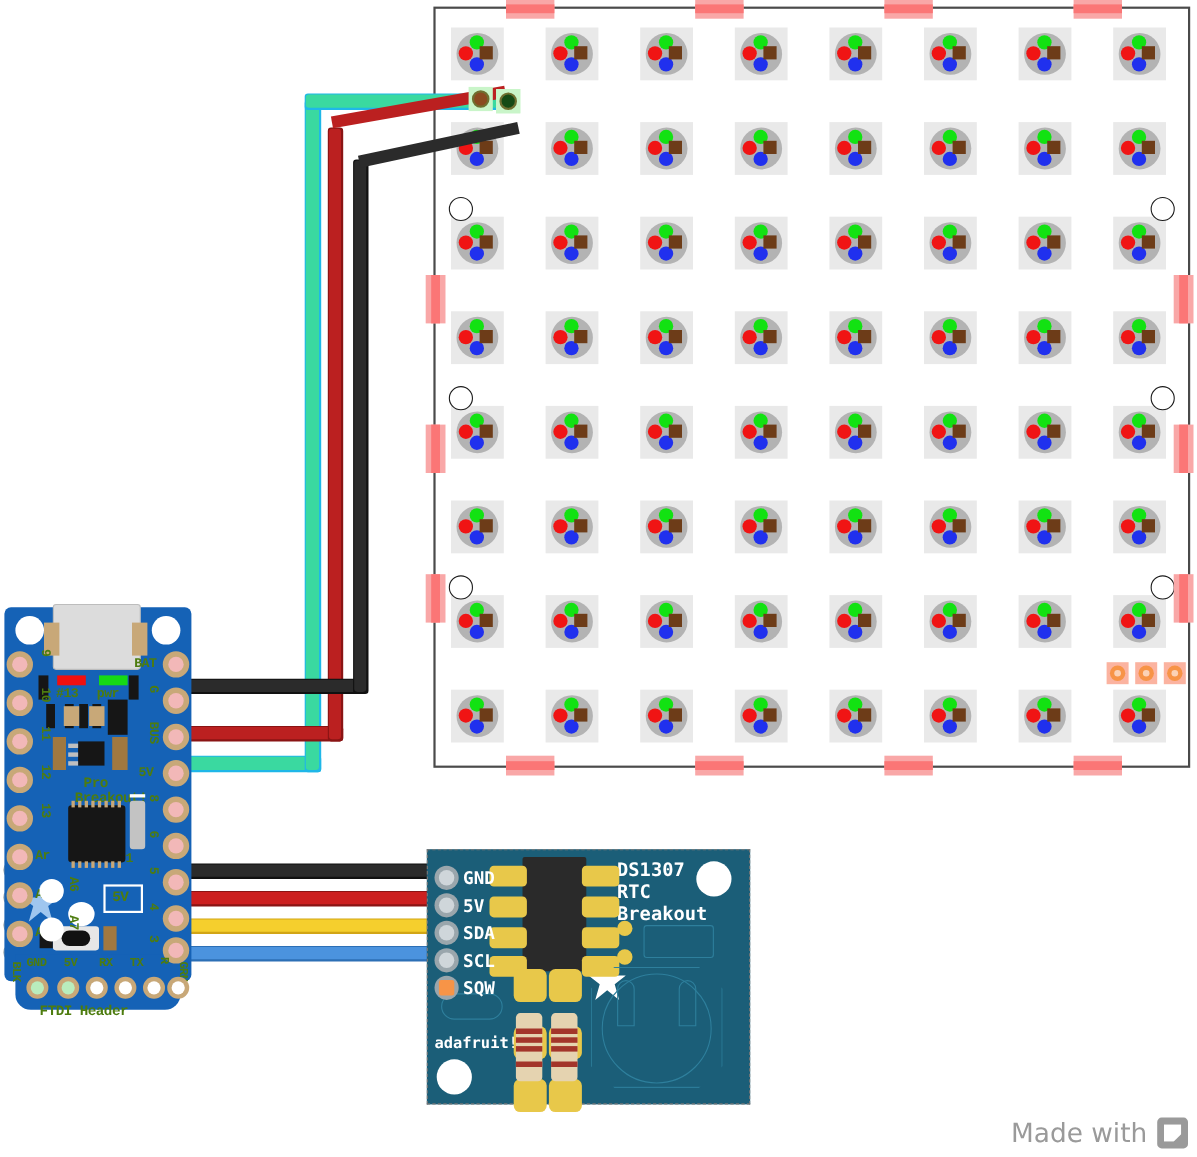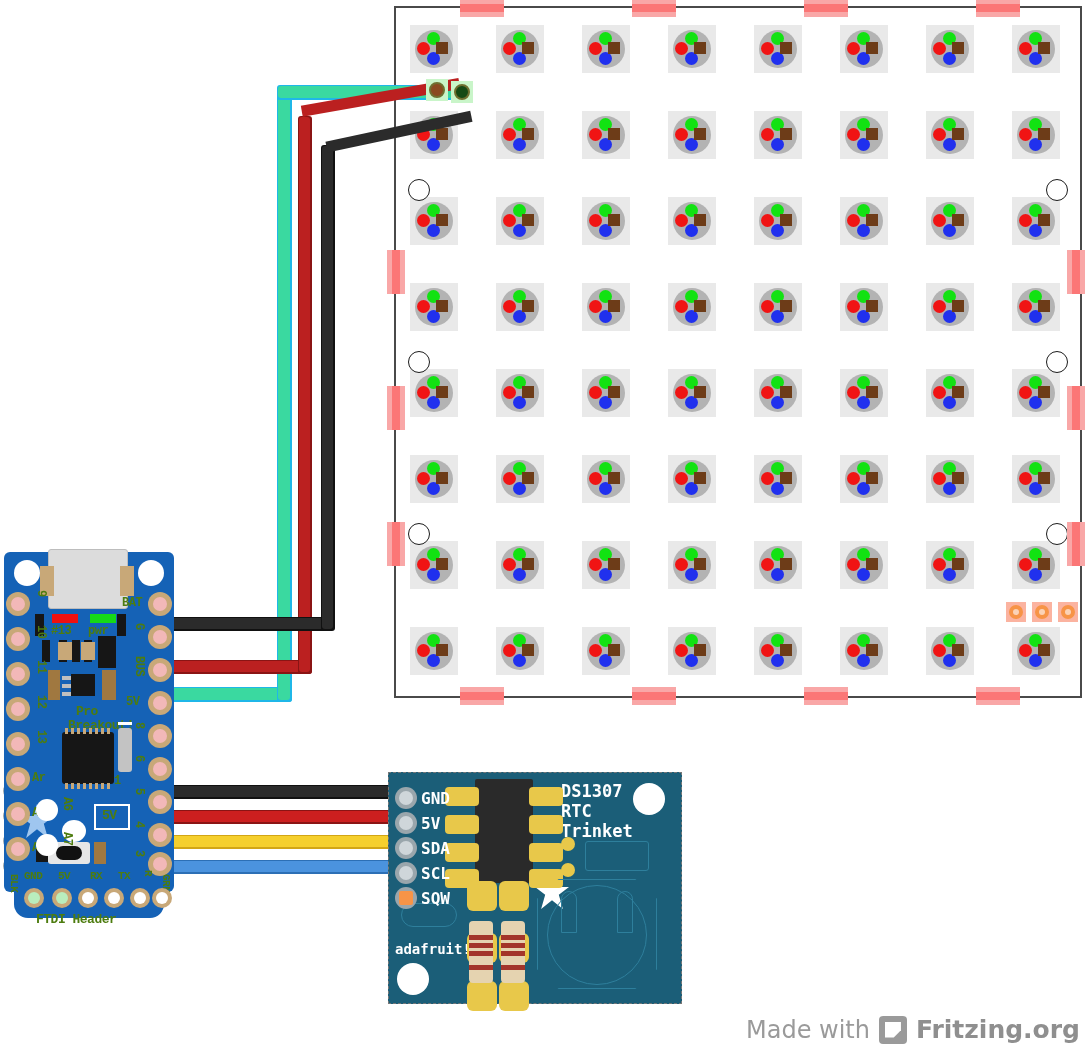--- a/index.html
+++ b/index.html
@@ -777,21 +777,21 @@
         <i style="left: 4px; top: 4px; width: 12px; height: 12px;"></i>
       </div>
       <div class="silk" style="left: 32px; top: 360px; font-size: 13px;">FTDI Header</div>
     </div>
 
   <div id="rtc">
       <div style="position: absolute; left: 244px; top: 10px; width: 32px; height: 32px; border-radius: 50%; background: rgb(255, 255, 255);"></div>
       <div style="position: absolute; left: 8px; top: 190px; width: 32px; height: 32px; border-radius: 50%; background: rgb(255, 255, 255);"></div>
       <div class="rtcText" style="left: 172px; top: 8px; font-size: 17px;">DS1307</div>
       <div class="rtcText" style="left: 172px; top: 28px; font-size: 17px;">RTC</div>
-      <div class="rtcText" style="left: 172px; top: 48px; font-size: 17px;">Trinket</div>
+      <div class="rtcText" style="left: 172px; top: 48px; font-size: 17px;">Breakout</div>
       <div class="rtcText" style="left: 6px; top: 168px; font-size: 14px;">adafruit!</div>
       <div style="position: absolute; left: 146px; top: 102px; width: 34px; height: 34px; background: rgb(255, 255, 255); clip-path: polygon(50% 0px, 62% 35%, 100% 35%, 70% 58%, 82% 100%, 50% 74%, 18% 100%, 30% 58%, 0px 35%, 38% 35%);"></div>
       <div style="position: absolute; left: 86px; top: 6px; width: 58px; height: 104px; background: rgb(42, 42, 42); border-radius: 2px;"></div>
       <div class="yp" style="left: 56px; top: 14px; width: 34px; height: 19px;"></div>
       <div class="yp" style="left: 140px; top: 14px; width: 34px; height: 19px;"></div>
       <div class="yp" style="left: 56px; top: 42px; width: 34px; height: 19px;"></div>
       <div class="yp" style="left: 140px; top: 42px; width: 34px; height: 19px;"></div>
       <div class="yp" style="left: 56px; top: 70px; width: 34px; height: 19px;"></div>
       <div class="yp" style="left: 140px; top: 70px; width: 34px; height: 19px;"></div>
       <div class="yp" style="left: 56px; top: 96px; width: 34px; height: 19px;"></div>
@@ -840,16 +840,15 @@
       </div>
       <div style="position: absolute; left: 148px; top: 106px; width: 120px; height: 110px; border: 1.5px solid rgb(46, 127, 156); box-sizing: border-box; clip-path: polygon(18% 0px, 82% 0px, 100% 18%, 100% 82%, 82% 100%, 18% 100%, 0px 82%, 0px 18%);"></div>
       <div style="position: absolute; left: 158px; top: 112px; width: 100px; height: 100px; border: 1.5px solid rgb(46, 127, 156); border-radius: 50%; box-sizing: border-box;"></div>
       <div style="position: absolute; left: 172px; top: 118px; width: 16px; height: 42px; border: 1.5px solid rgb(46, 127, 156); border-radius: 8px 8px 0px 0px; box-sizing: border-box;"></div>
       <div style="position: absolute; left: 228px; top: 118px; width: 16px; height: 42px; border: 1.5px solid rgb(46, 127, 156); border-radius: 8px 8px 0px 0px; box-sizing: border-box;"></div>
     </div>
 
   <div id="footer">
     <span class="mw">Made with</span>
     <span class="fzlogo"></span>
-    <span class="fz">Fritzing.org</span>
   </div>
 
 </div>
 
 </body></html>

